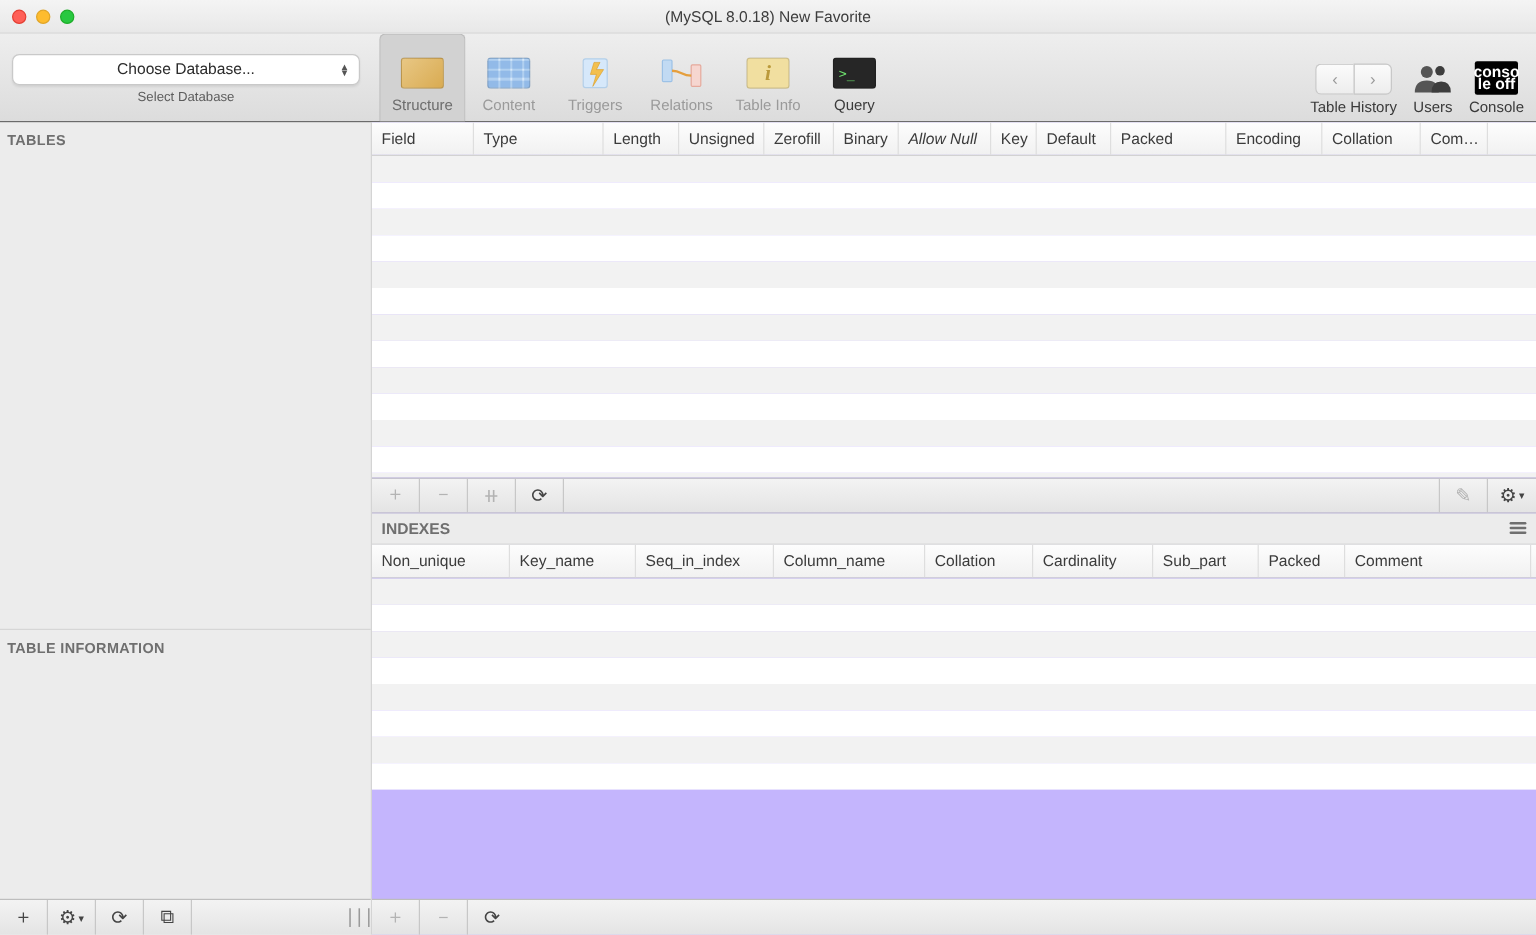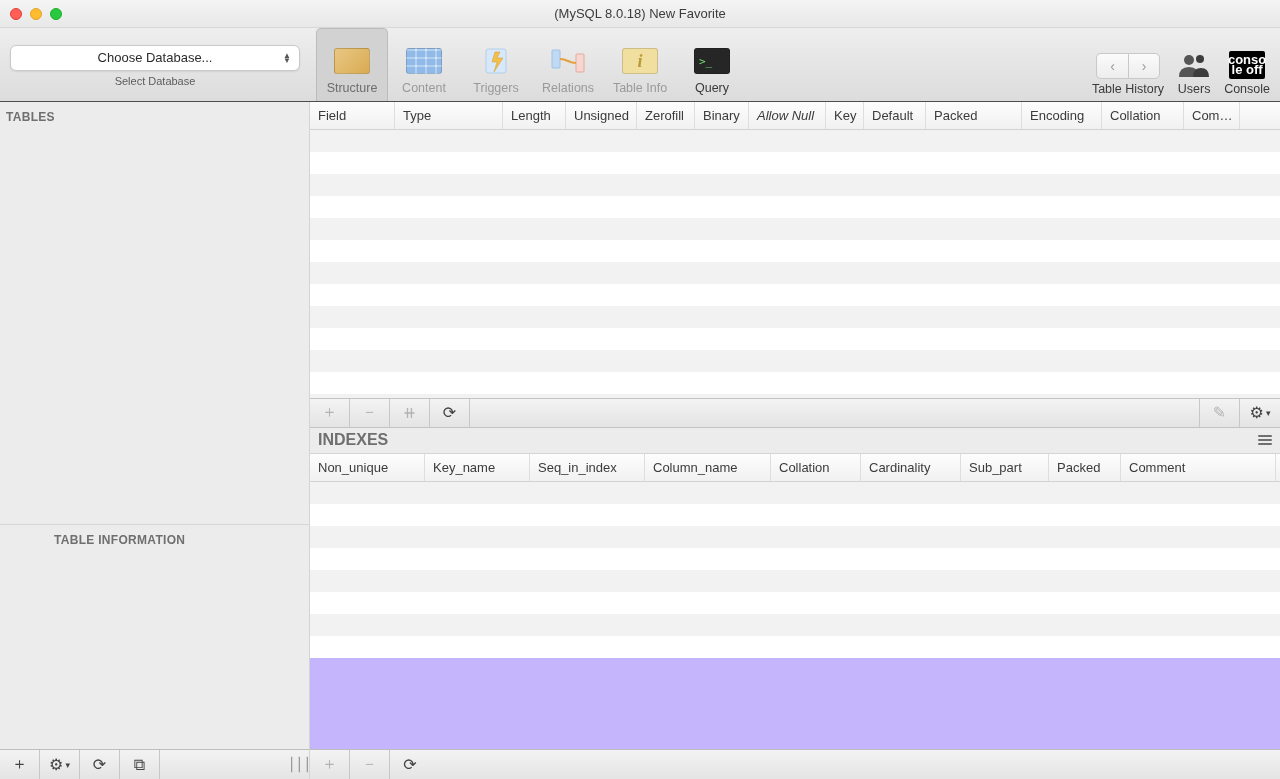--- a/index.html
+++ b/index.html
@@ -79,21 +79,21 @@
 
 .sidebar {
   width:310px; background:#ececec; border-right:1px solid #d4d4d4;
   display:flex; flex-direction:column;
 }
 .sb-section-h {
   padding:8px 6px 6px 6px; font-size:12px; font-weight:600;
   color:#6f6f6f; letter-spacing:.3px;
 }
 .sb-body { flex:1; }
-.sb-info { border-top:1px solid #d6d6d6;padding-left:48px; }
+.sb-info { border-top:1px solid #d6d6d6; }
 .sb-footer {
   height:30px; border-top:1px solid #bdbdbd;
   background:linear-gradient(#f3f3f3,#e4e4e4);
   display:flex; align-items:stretch;
 }
 .sb-footer .btn, .mid-bar .btn, .idx-bar .btn {
   width:40px; border-right:1px solid #c7c7c7;
   display:flex; align-items:center; justify-content:center;
   font-size:16px; color:#444; background:transparent; border-top:none; border-bottom:none; border-left:none;
 }
@@ -124,21 +124,21 @@
   background:linear-gradient(#f3f3f3,#e4e4e4);
   display:flex; align-items:stretch;
 }
 .mid-bar .btn.dim { color:#b3b3b3; }
 .mid-bar .middle { flex:1; border-right:1px solid #c7c7c7;}
 .mid-bar .right .btn:last-child { border-right:none; }
 
 .indexes-h {
   height:26px; border-bottom:1px solid #d5d5d5;
   background:#ececec; display:flex; align-items:center;
-  padding:0 8px; color:#6f6f6f; font-weight:600; font-size:16px;
+  padding:0 8px; color:#6f6f6f; font-weight:600; font-size:13px;
 }
 .indexes-h .menu-ic {
   margin-left:auto; width:14px; display:flex; flex-direction:column; gap:2px;
 }
 .indexes-h .menu-ic span { height:2px; background:#6f6f6f; border-radius:1px;}
 
 .idx-bar {
   height:30px; border-top:1px solid #bdbdbd;
   background:linear-gradient(#f3f3f3,#e4e4e4);
   display:flex; align-items:stretch;

